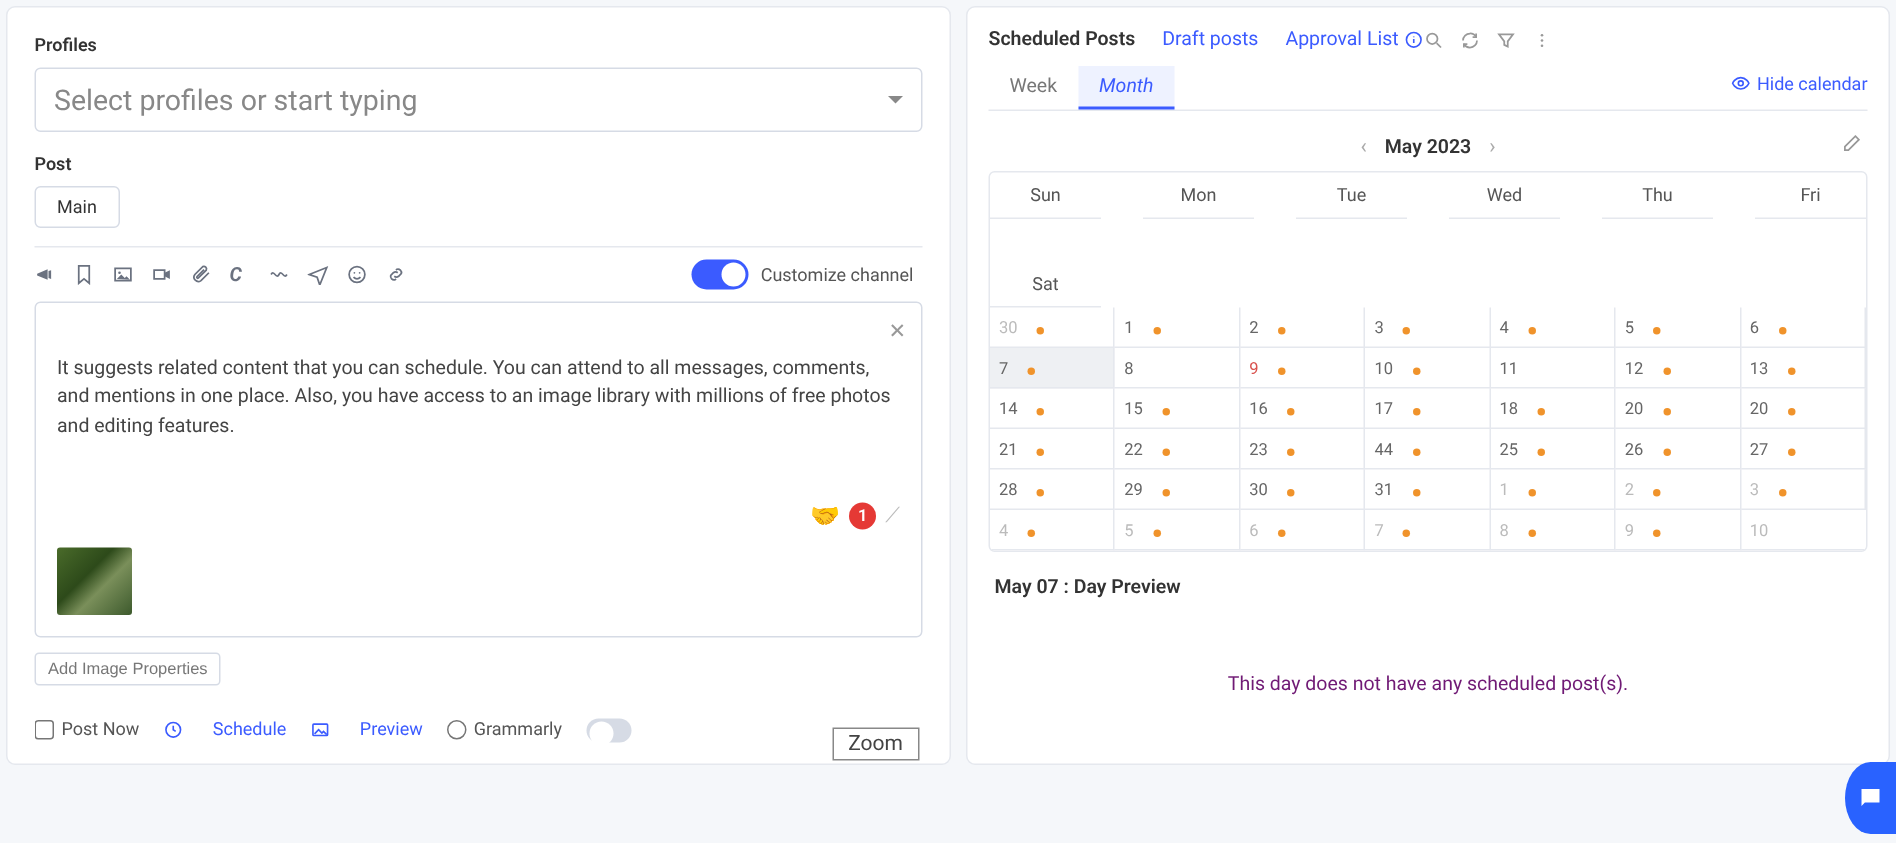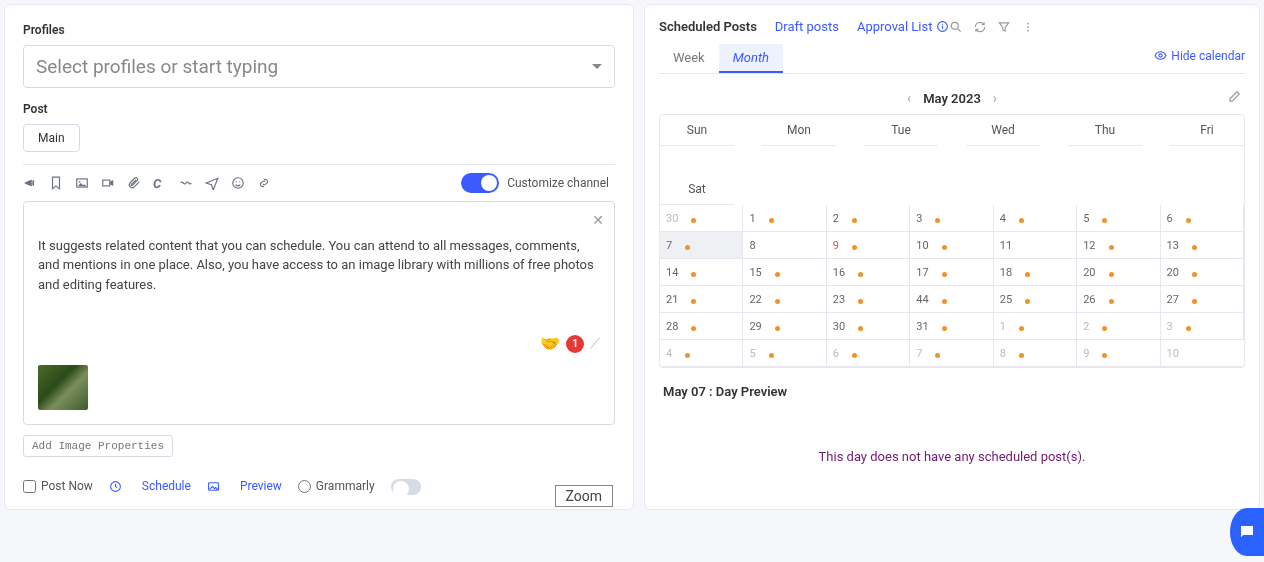--- a/index.html
+++ b/index.html
@@ -29,21 +29,21 @@
 .editor-close { position: absolute; top: 10px; right: 10px; color: #999; cursor: pointer; font-size: 14px; }
 .editor-content { font-size: 13px; color: #444; line-height: 1.5; }
 .editor-content .spellerr { text-decoration: underline wavy #ff4d4d; }
 .editor-footer { display: flex; justify-content: flex-end; align-items: center; gap: 6px; margin-top: 40px; }
 .emoji-hands { font-size: 16px; }
 .badge-red { background: #e53935; color: #fff; width: 18px; height: 18px; border-radius: 50%; font-size: 11px; display: inline-flex; align-items: center; justify-content: center; font-weight: 600; }
 .resize-handle { color: #bbb; font-size: 14px; cursor: nwse-resize; }
 
 .thumb { width: 50px; height: 45px; background: linear-gradient(135deg, #4a6b2a 0%, #2d4a1a 40%, #7a8f5a 60%, #3d5a2d 100%); border-radius: 2px; margin-top: 12px; }
 
-.add-img-btn { border: 1px solid #d6dbe5; border-radius: 3px; padding: 4px 8px; font-size: 11px; color: #777; margin-top: 10px; cursor: pointer; background: #fff; font-family: Liberation Mono, monospace; }
+.add-img-btn { border: 1px solid #d6dbe5; border-radius: 3px; padding: 4px 8px; font-size: 11px; color: #777; margin-top: 10px; cursor: pointer; background: #fff; }
 
 .options-row { display: flex; align-items: flex-start; gap: 16px; margin-top: 22px; font-size: 12px; }
 .options-row label { display: flex; align-items: center; gap: 5px; cursor: pointer; }
 .opt-link { color: #3b5bff; display: flex; align-items: center; gap: 20px; cursor: pointer; }
 .opt-text { color: #555; }
 
 .btn-row { display: flex; gap: 10px; margin-top: 28px; }
 .btn { border: none; border-radius: 5px; padding: 10px 18px; font-size: 13px; cursor: pointer; }
 .btn-primary { background: #4a5fff; color: #fff; }
 .btn-secondary { background: #e8ebef; color: #555; }

